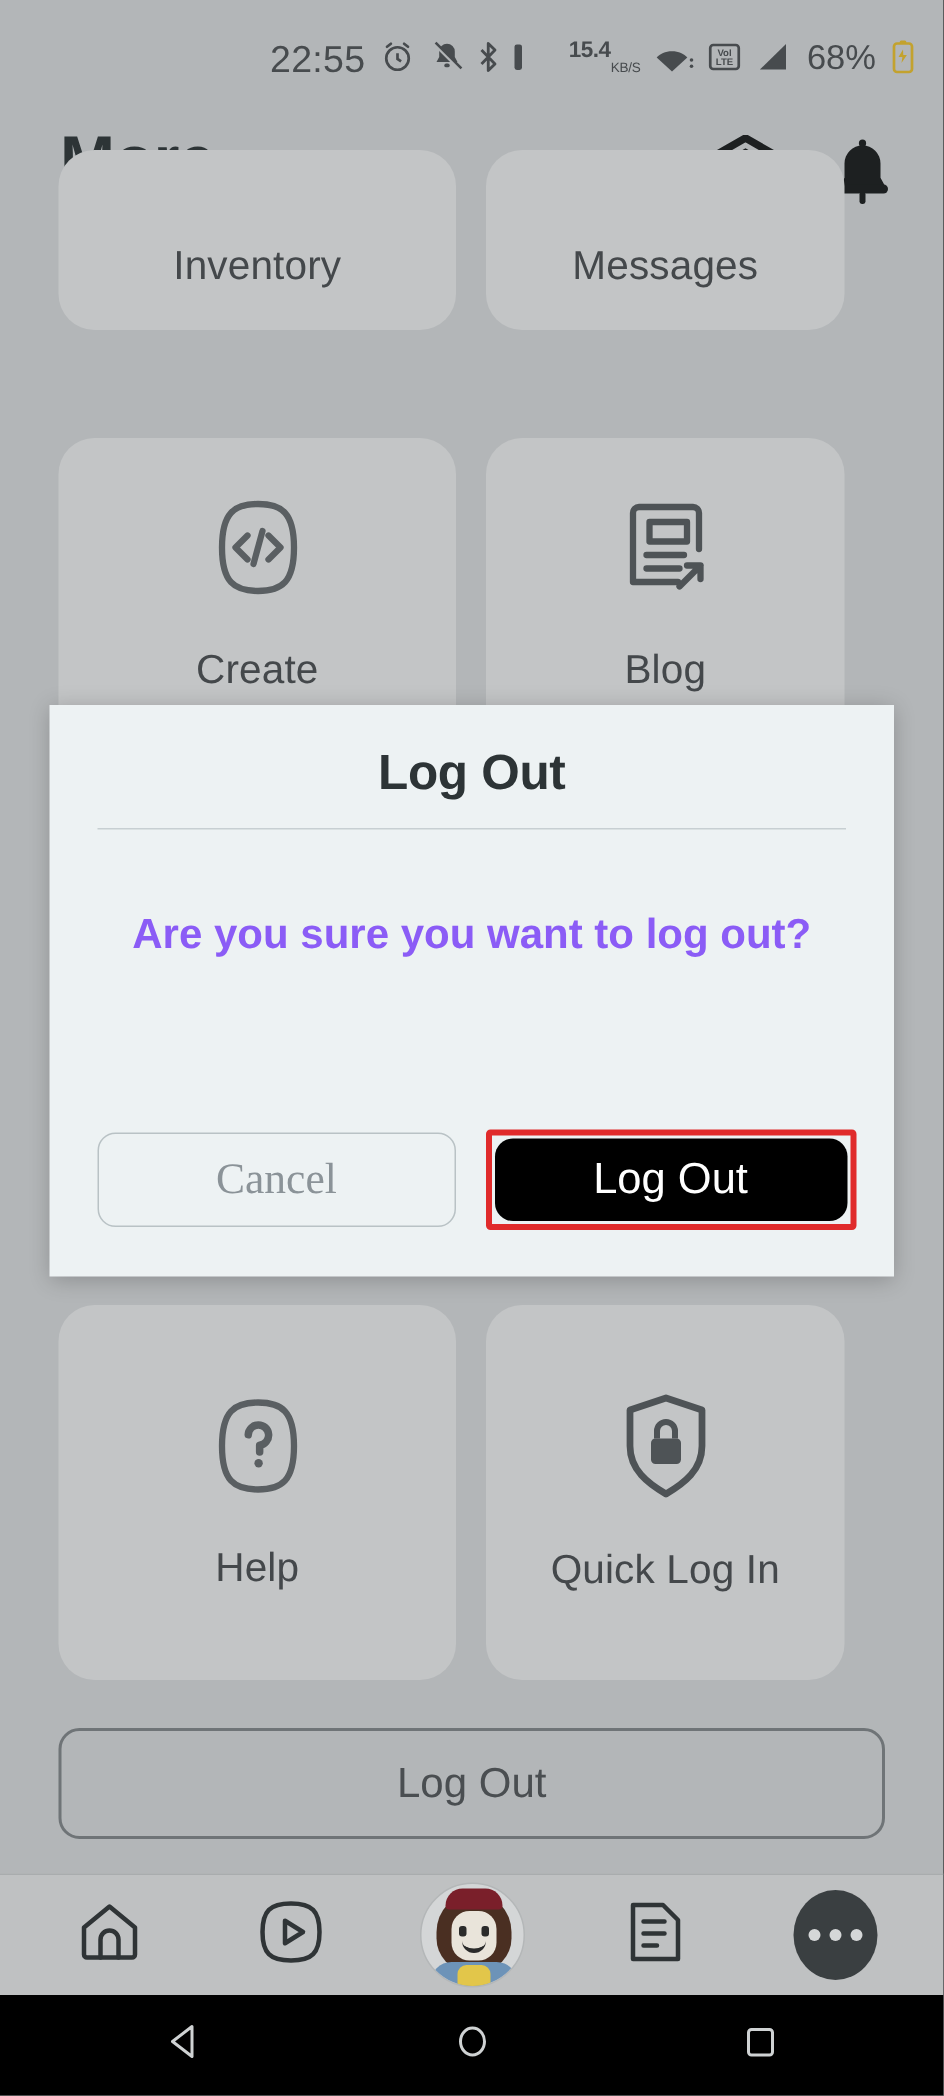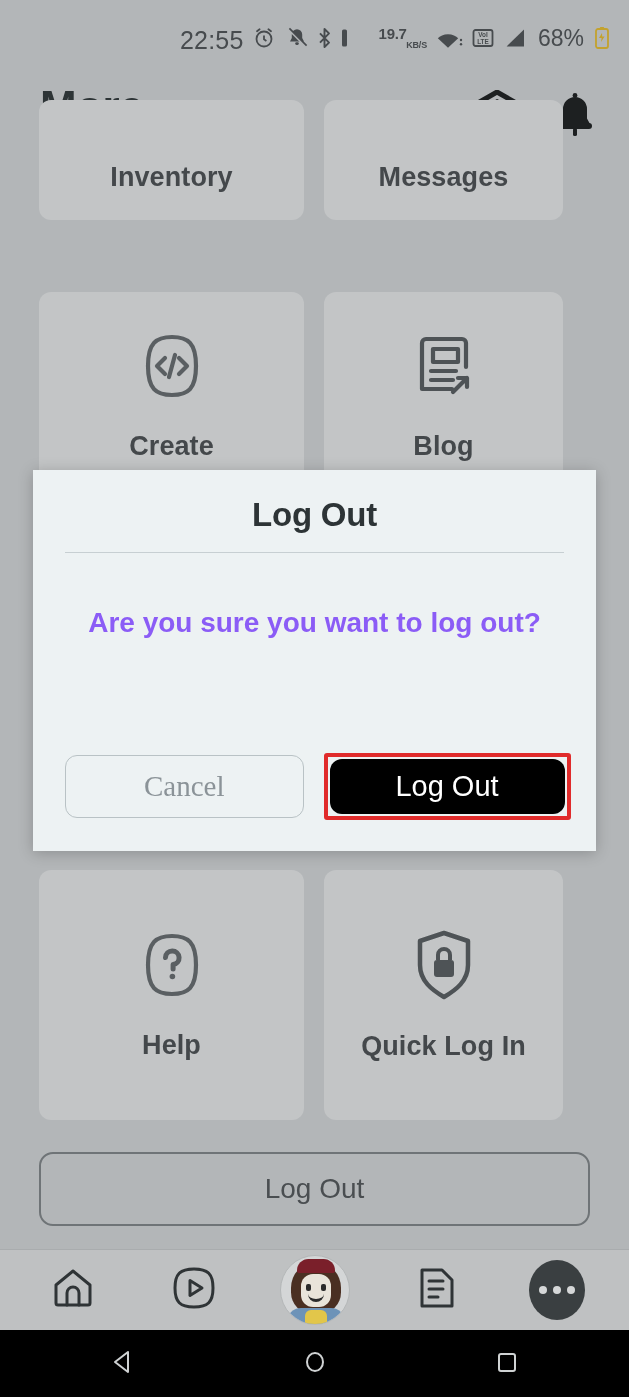--- a/index.html
+++ b/index.html
@@ -37,21 +37,21 @@
     position: absolute; right: 18px; top: 24px;
     display: flex; align-items: center; gap: 9px;
     height: 28px;
   }
   #status-icons svg { display: block; }
   .netspeed {
     display: flex; flex-direction: column; align-items: center;
     line-height: 1; color: #474b4e; margin-right: 1px;
   }
   .netspeed .v { font-size: 15px; font-weight: 700; letter-spacing: -.3px; }
-  .netspeed .u { font-size: 9px; font-weight: 700; letter-spacing: -.2px; padding-left: 48px; }
+  .netspeed .u { font-size: 9px; font-weight: 400; letter-spacing: -.2px; padding-left: 48px; }
   #battery-pct { font-size: 23px; color: #474b4e; margin-left: 2px; }
 
   
   #header {
     position: absolute; top: 74px; left: 0; right: 0; height: 78px;
   }
   #page-title {
     position: absolute; left: 40px; top: 8px;
     font-size: 44px; font-weight: 700; color: #2d3436;
     letter-spacing: -.5px;
@@ -61,27 +61,26 @@
     display: flex; align-items: center; gap: 32px;
   }
 
   
   #grid {
     position: absolute; top: 152px; left: 0; right: 0; bottom: 148px;
   }
   .card {
     position: absolute;
     background: #c3c5c6;
-    border-radius: 12px;
+    border-radius: 24px;
     display: flex; flex-direction: column;
     align-items: center; justify-content: center;
     gap: 26px;
     color: #4a4e51;
     overflow: hidden;
-    font-weight: bold;
   }
   .card-label {
     font-size: 27px; color: #44484b; letter-spacing: .1px;
   }
   .card.r0 { top: -52px; height: 120px; }
   .card.r0 .card-label { position: absolute; top: 62px; }
   .card.r1 { top: 140px; height: 208px; }
   .card.r2 { top: 718px; height: 250px; }
   .col-l { left: 39px; width: 265px; }
   .col-r { left: 324px; width: 239px; }
@@ -229,21 +228,21 @@
           <svg width="13" height="24" viewBox="0 0 13 24" fill="none" stroke="#474b4e" stroke-width="1.9" stroke-linejoin="round">
             <path d="M2 7.4 11 16.6 6.5 21V3l4.5 4.4L2 16.6"></path>
           </svg>
         </span>
         <span>
           <svg width="9" height="24" viewBox="0 0 9 24" fill="#474b4e">
             <rect x="2" y="3.6" width="5" height="17" rx="1.6"></rect>
           </svg>
         </span>
         <span class="netspeed">
-          <span class="v">19.7</span>
+          <span class="v">15.4</span>
           <span class="u">KB/S</span>
         </span>
         <span>
           <svg width="26" height="24" viewBox="0 0 26 24" fill="#474b4e">
             <path d="M11 8.2C6.6 8.2 2.9 10 .8 12.3l10.2 9.4 10.2-9.4C19.1 10 15.4 8.2 11 8.2z"></path>
             <circle cx="24" cy="14" r="1.2"></circle>
               <circle cx="24" cy="18.2" r="1.2"></circle>
           </svg>
         </span>
         <span>

